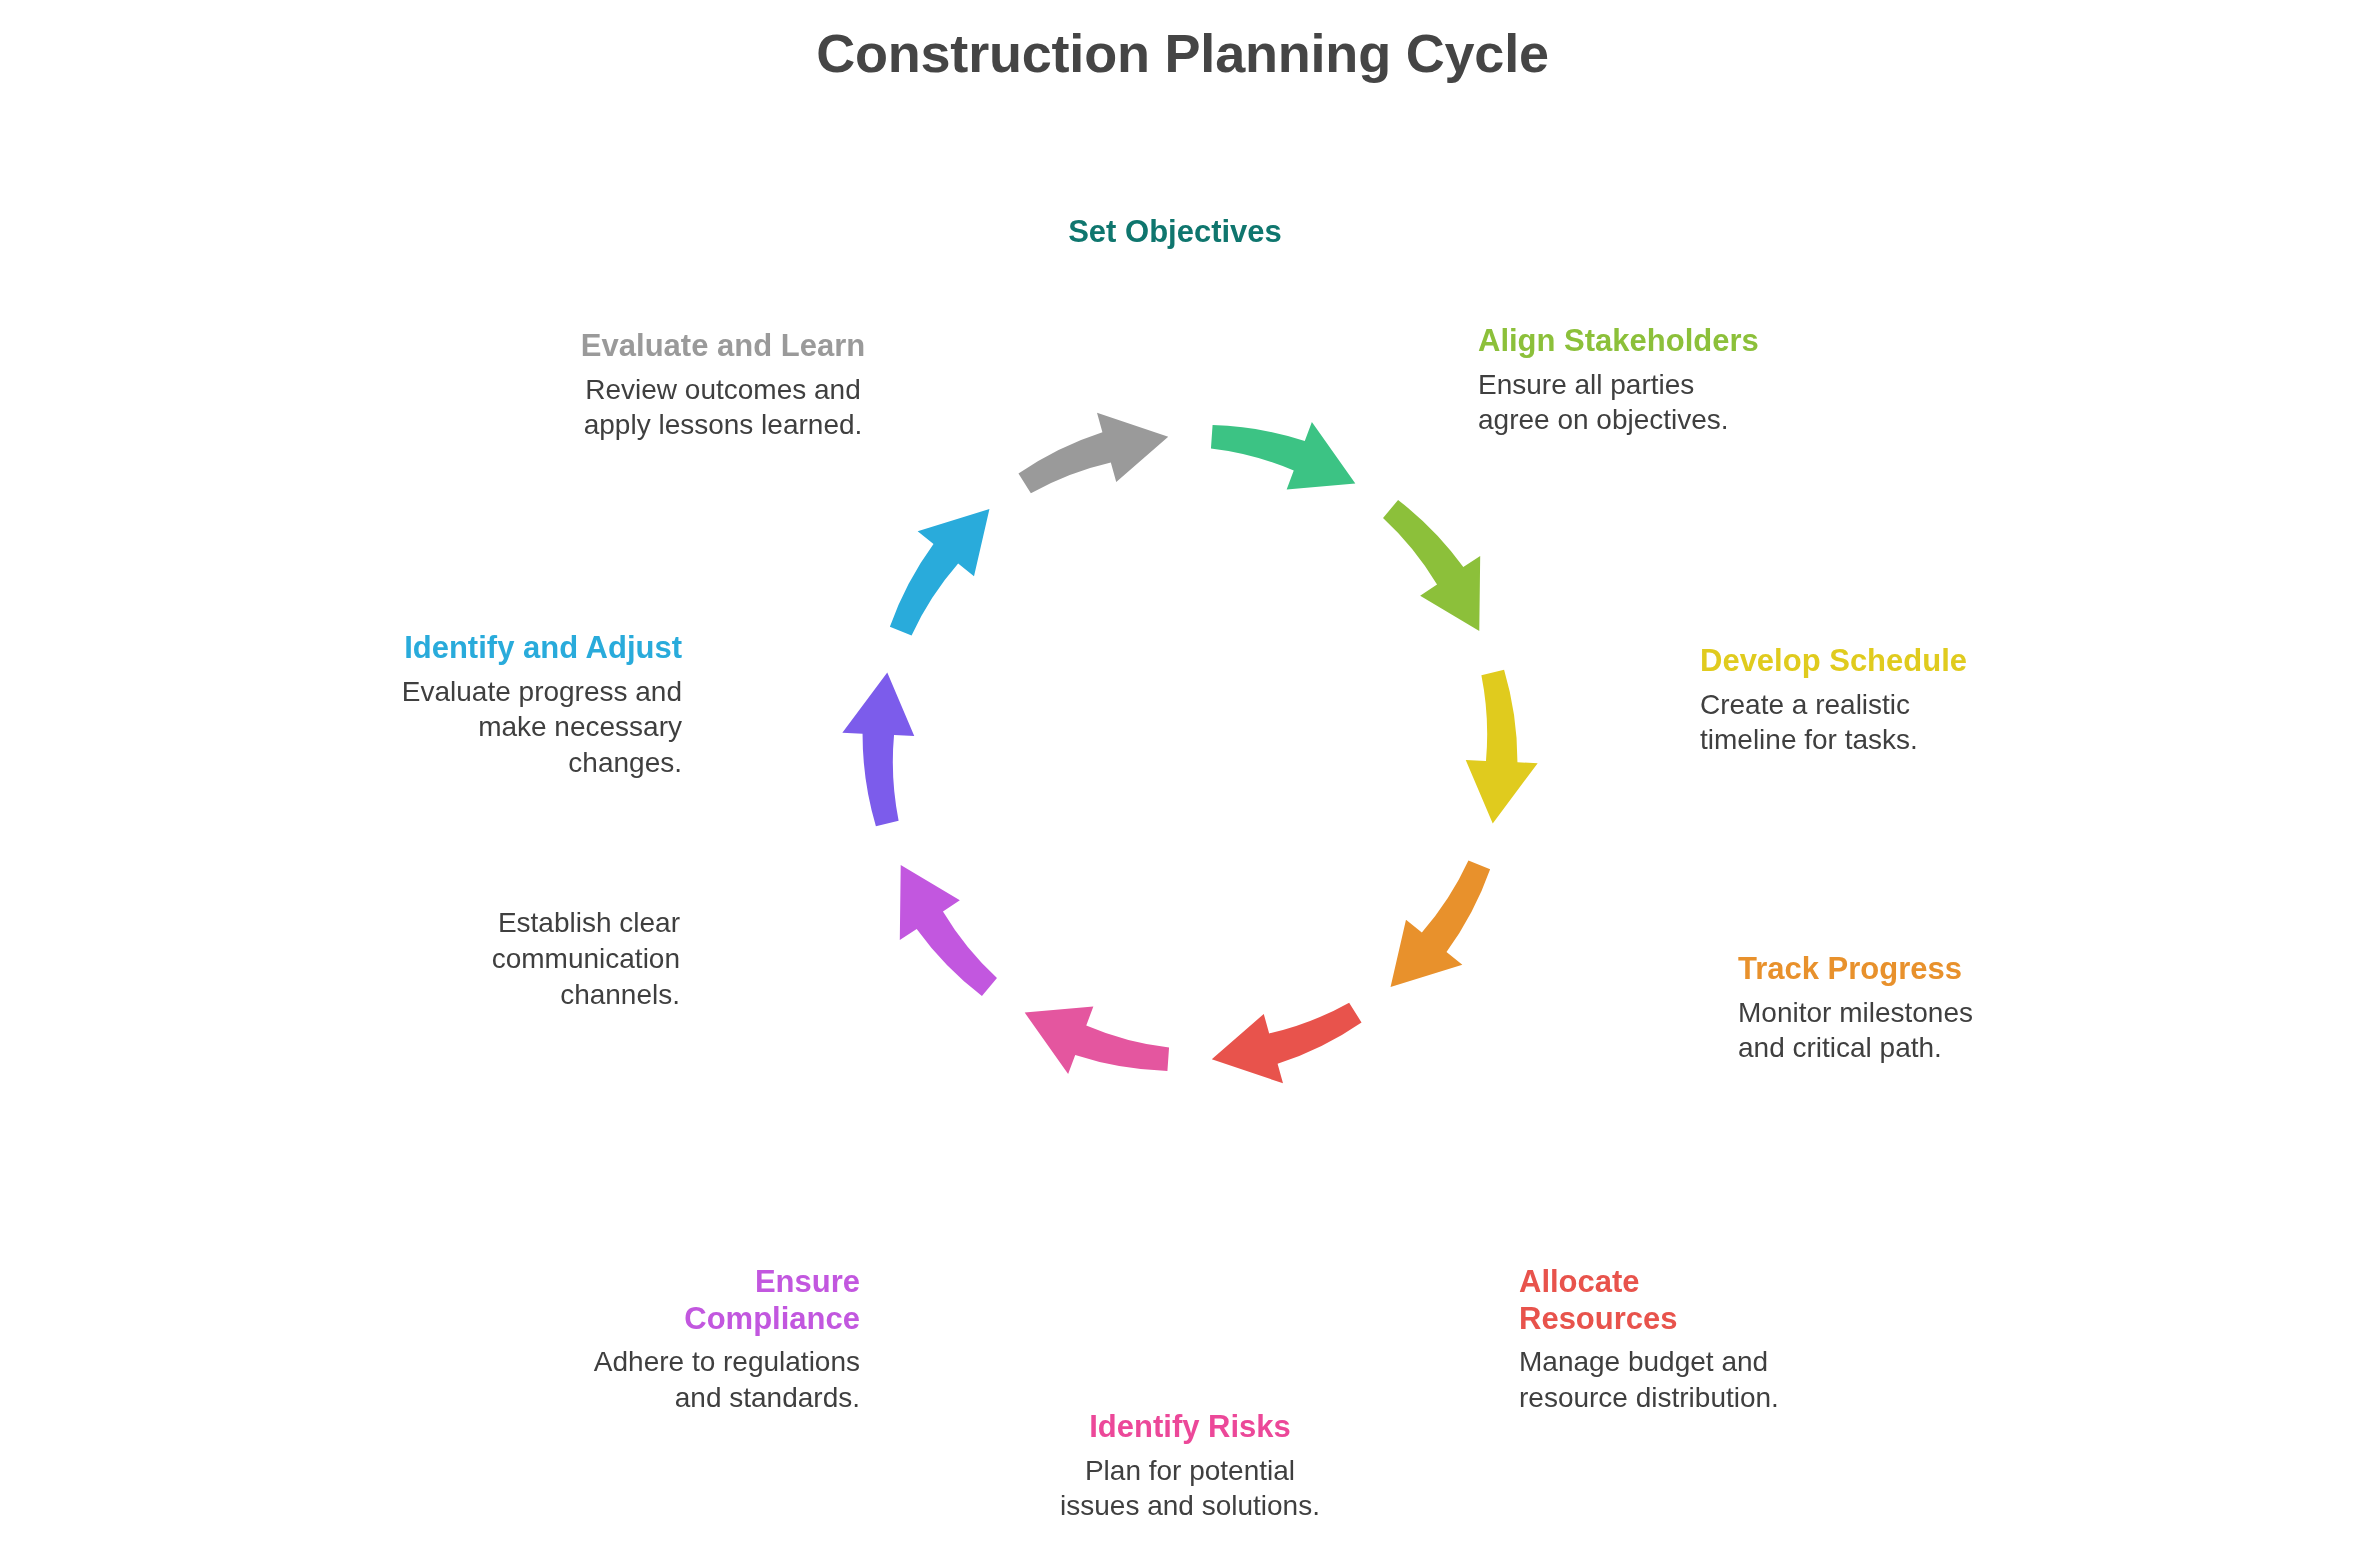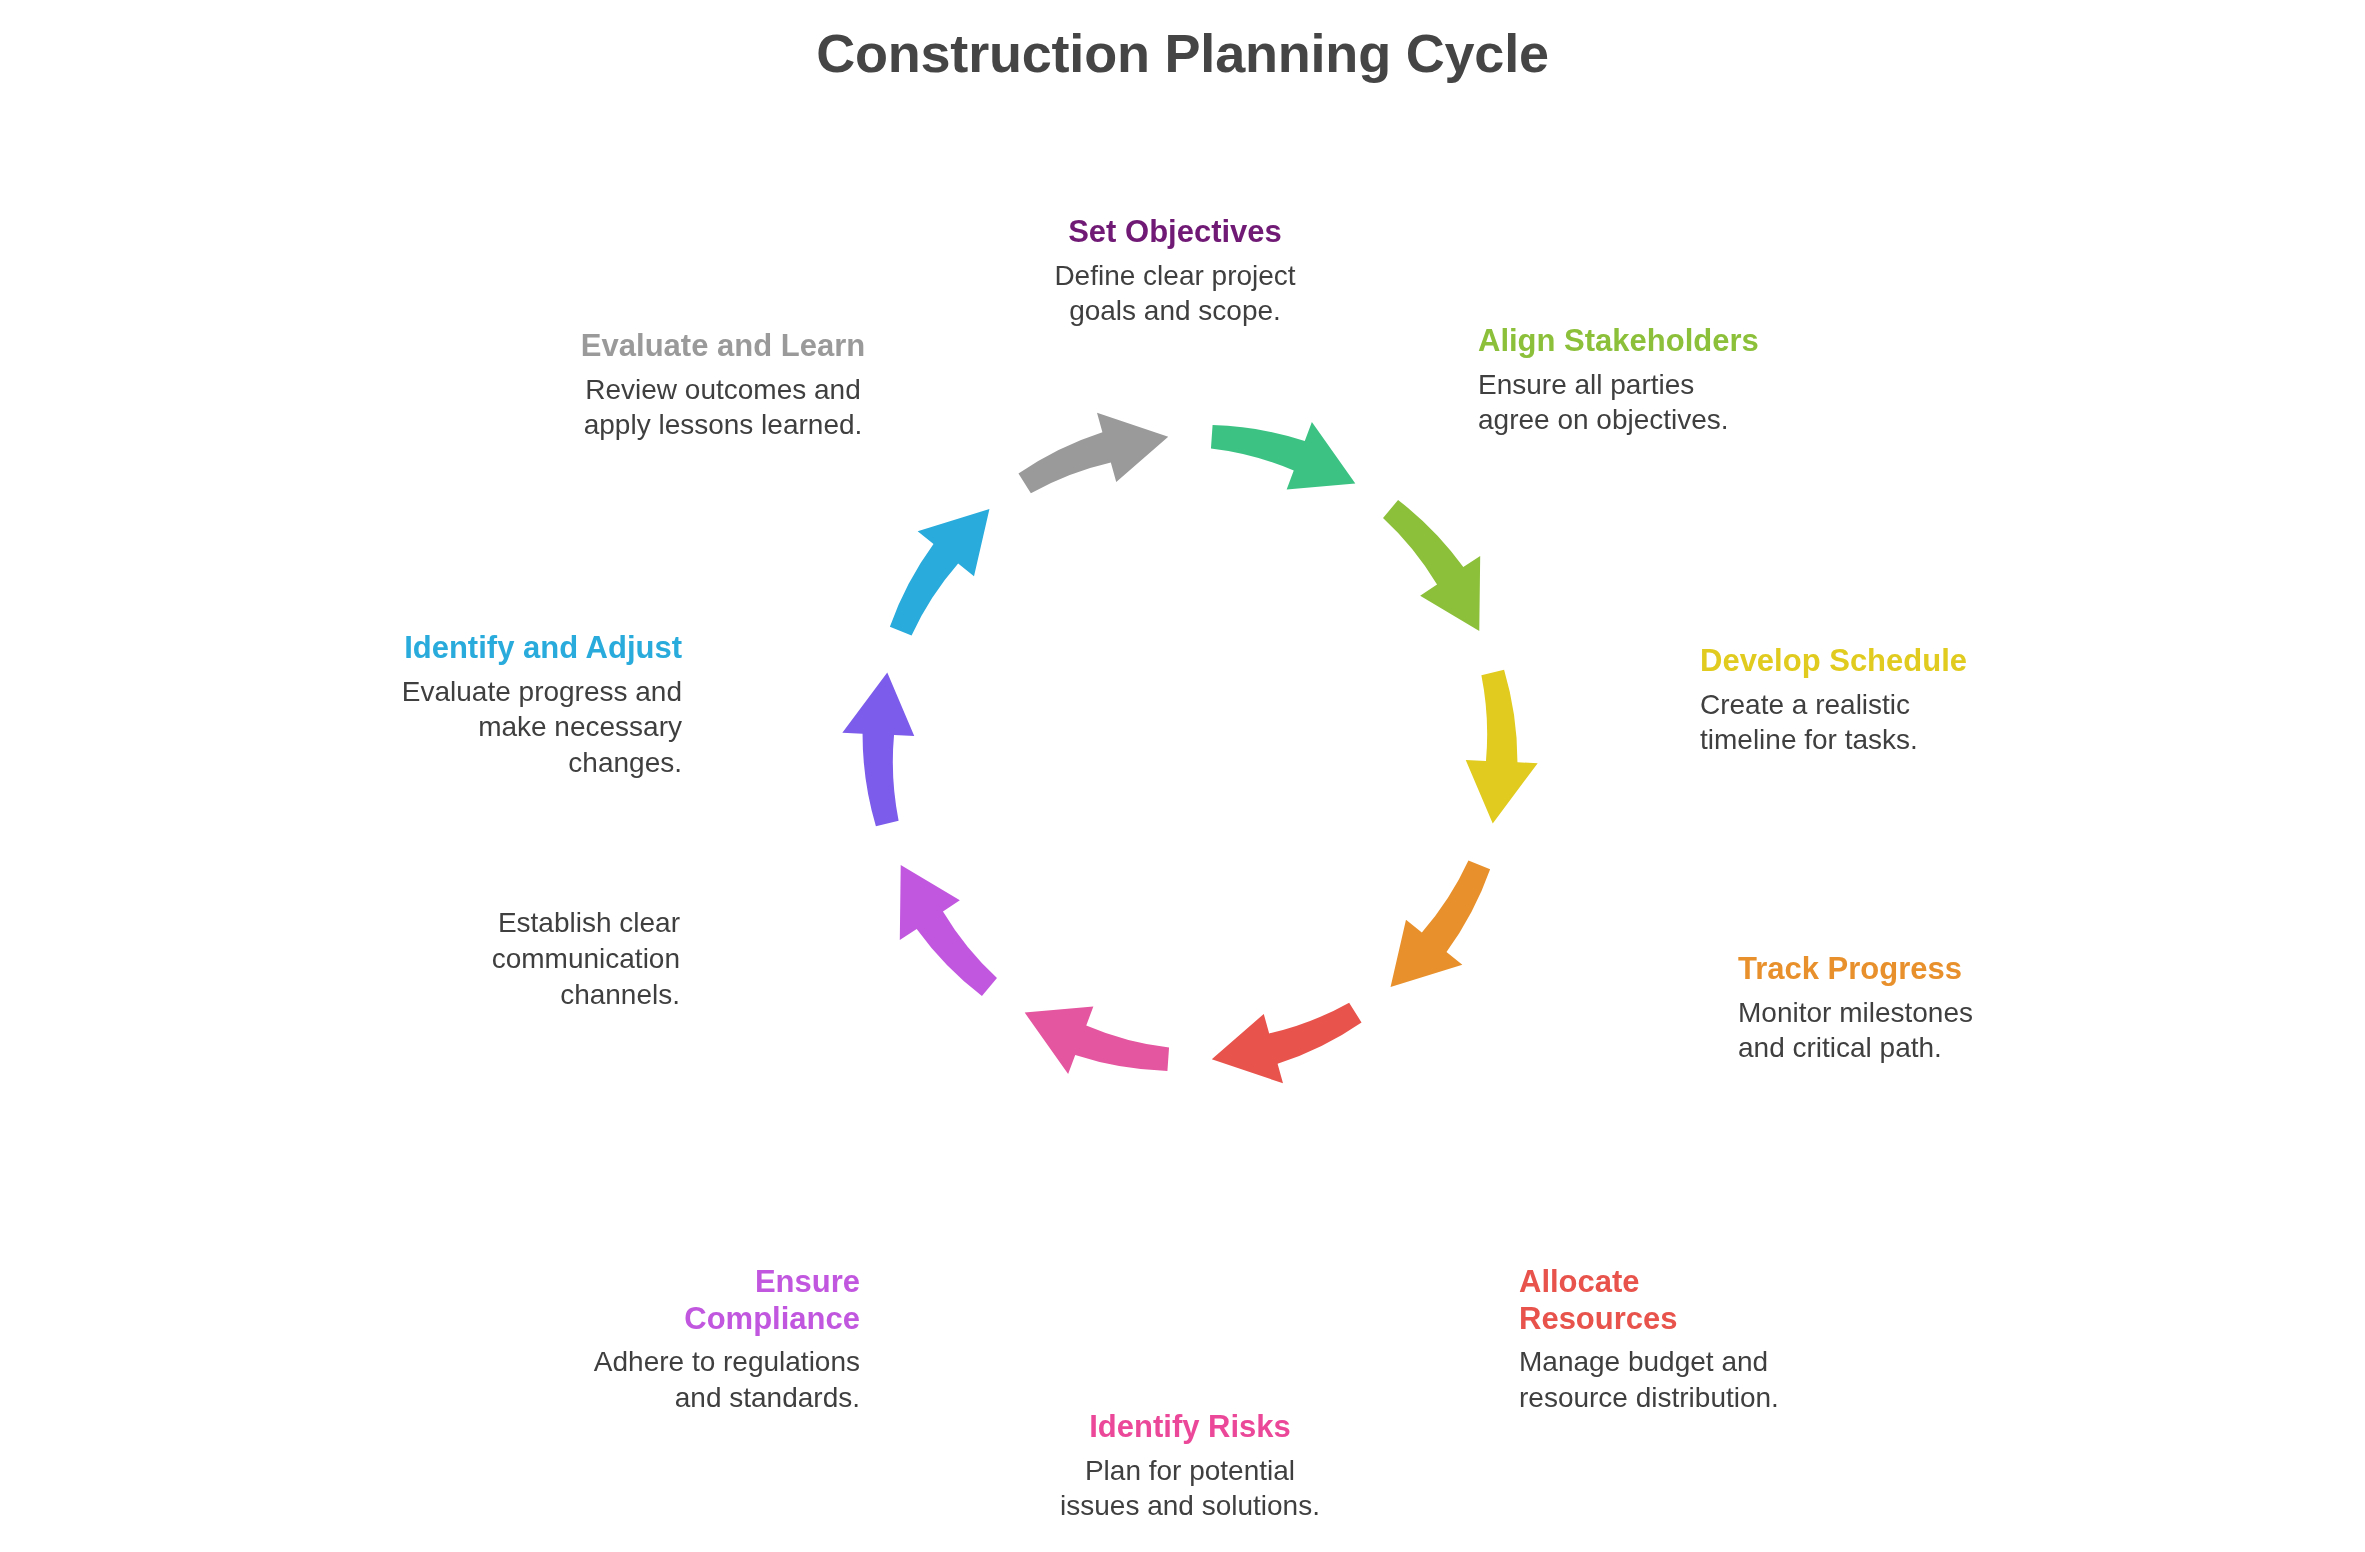--- a/index.html
+++ b/index.html
@@ -77,23 +77,21 @@
         <path d="M 1167.4198294490266 1070.911483069105 A 323.7 323.7 0 0 1 1075.2195307922095 1054.9943100261623 L 1068.1278313217053 1073.9619218584423 L 1024.6651895592402 1012.591006000805 L 1093.342762772387 1006.5215242325578 L 1086.2510633018828 1025.4891360648378 A 300.3 300.3 0 0 0 1169.052130934639 1047.5684842930252 Z" fill="#e4569f"></path>
         <path d="M 981.9296507444672 995.9685862376132 A 323.7 323.7 0 0 1 916.6939218174857 928.8973469360271 L 899.8077339206254 940.0740708885962 L 900.7186373751624 864.8772571457646 L 959.8475131094616 900.334607946128 L 942.9613252126014 911.5113318986972 A 300.3 300.3 0 0 0 996.9708808111322 978.0431462686291 Z" fill="#c257df"></path>
         <path d="M 875.91527340446 826.3101176056125 A 323.7 323.7 0 0 1 862.5619453765462 733.703745791011 L 842.3312188895135 732.820453196863 L 887.267733401889 672.5203685729037 L 914.2626908434072 735.9610490871672 L 894.0319643563746 735.0777564930191 A 300.3 300.3 0 0 0 898.6201933993182 820.6491452485802 Z" fill="#7c5ceb"></path>
         <path d="M 889.8705862767309 626.7398457112693 A 323.7 323.7 0 0 1 933.5001765916213 543.9708278420203 L 917.6523614153599 531.3649064501085 L 989.4502657777997 508.9941337468789 L 974.0001487087337 576.185960288017 L 958.1523335324723 563.5800388961052 A 300.3 300.3 0 0 0 911.5666884735938 635.5056399972016 Z" fill="#29abdb"></path>
         <path d="M 1018.4651341677115 473.4868312741649 A 323.7 323.7 0 0 1 1102.4126222403513 432.1701189608738 L 1097.0010451247665 412.6566022833992 L 1168.2359801918328 436.76001631893485 L 1116.2422082024011 482.03799491442004 L 1110.8306310868163 462.52447823694547 A 300.3 300.3 0 0 0 1030.8652449507686 493.33115672422525 Z" fill="#9a9a9a"></path>
       </g>
   </svg>
 
   <div id="nodes-layer">
       <div class="node align-center" style="left: 990px; top: 214px; width: 370px;">
-        <div class="node-title" style="color: #701a75;">Set Objectives</div>
-        <div class="node-desc">Define clear project
-goals and scope.</div>
+        <div class="node-title" style="color: #0f766e;">Set Objectives</div>
       </div>
       <div class="node align-left" style="left: 1478px; top: 323px; width: 400px;">
         <div class="node-title" style="color: rgb(140, 192, 58);">Align Stakeholders</div>
         <div class="node-desc">Ensure all parties
 agree on objectives.</div>
       </div>
       <div class="node align-left" style="left: 1700px; top: 643px; width: 400px;">
         <div class="node-title" style="color: rgb(224, 203, 30);">Develop Schedule</div>
         <div class="node-desc">Create a realistic
 timeline for tasks.</div>

